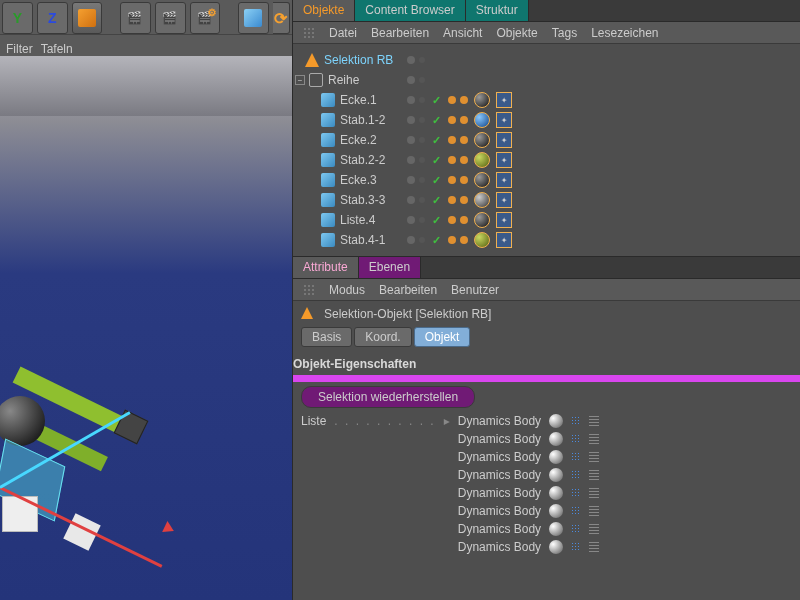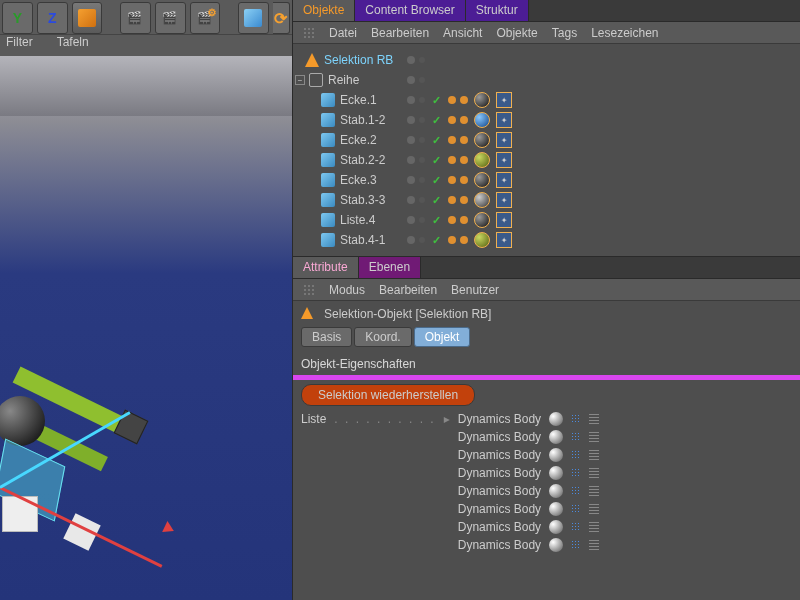--- a/index.html
+++ b/index.html
@@ -1,37 +1,37 @@
 <!DOCTYPE html>
 <html><head>
 <meta charset="utf-8">
 <style>
   * { box-sizing: border-box; margin: 0; padding: 0; font-family: Arial, sans-serif; font-size: 12px; color: #ccc; user-select: none; }
   body { background: #4a4a4a; width: 800px; height: 600px; overflow: hidden; position: relative; }
   .toolbar { position: absolute; top: 0; left: 0; width: 292px; height: 52px; background: #5a5a5a; display: flex; align-items: flex-start; padding: 2px; gap: 4px; }
   .tool-btn { width: 32px; height: 32px; background: #6a6a6a; border: 1px solid #3a3a3a; border-radius: 3px; display: flex; align-items: center; justify-content: center; font-weight: bold; font-size: 14px; color: #222; }
   .tool-btn.orange-cube { background: linear-gradient(#787878,#5a5a5a); }
   .sep { width: 10px; }
-  .toolbar2 { position: absolute; top: 34px; left: 0; width: 292px; height: 22px; background: #5a5a5a; display: flex; align-items: flex-start; padding: 0 6px; gap: 24px; border-top: 1px solid #444; }
+  .toolbar2 { position: absolute; top: 34px; left: 0; width: 292px; height: 22px; background: #5a5a5a; display: flex; align-items: flex-end; padding: 0 6px; gap: 8px; border-top: 1px solid #444; }
   .viewport { position: absolute; top: 56px; left: 0; width: 292px; height: 544px; background: linear-gradient(#b0b0b8 0%, #8c8c94 12%, #2a3a80 40%, #24347a 100%); overflow: hidden; }
   .horizon { position: absolute; top: 0; left: 0; right: 0; height: 60px; background: linear-gradient(#b4b4ba, #7a7a82); }
   .axis-red { position: absolute; width: 180px; height: 3px; background: #e04040; top: 430px; left: 0; transform: rotate(26deg); transform-origin: left; }
   .axis-arrow-r { position: absolute; top: 468px; left: 164px; border: 6px solid transparent; border-left: 10px solid #e04040; transform: rotate(26deg); }
   .axis-blue { position: absolute; width: 150px; height: 3px; background: #48d8ff; top: 430px; left: 0; transform: rotate(-30deg); transform-origin: left; }
   .sphere { position: absolute; width: 50px; height: 50px; border-radius: 50%; background: radial-gradient(circle at 30% 30%, #888, #000); top: 340px; left: -5px; }
   .bar-green { position: absolute; width: 130px; height: 18px; background: #8fbf2f; top: 338px; left: 10px; transform: rotate(26deg); }
   .bar-green2 { position: absolute; width: 110px; height: 16px; background: #7faf2a; top: 376px; left: 0; transform: rotate(26deg); }
   .cube-dark { position: absolute; width: 26px; height: 26px; background: #444; top: 358px; left: 118px; transform: rotate(26deg); border: 1px solid #222; }
   .cube-teal { position: absolute; width: 60px; height: 60px; background: rgba(80,200,220,.5); top: 394px; left: 0; border: 1px solid #68e0f0; transform: skewY(25deg) skewX(-10deg); }
   .cube-white { position: absolute; width: 36px; height: 36px; background: #eee; top: 440px; left: 2px; border: 1px solid #bbb; }
   .cube-white2 { position: absolute; width: 28px; height: 28px; background: #e8e8e8; top: 462px; left: 68px; transform: rotate(26deg); }
 
   .right { position: absolute; top: 0; left: 292px; width: 508px; height: 600px; background: #4e4e4e; border-left: 1px solid #2a2a2a; }
   .tabs-top { display: flex; height: 22px; background: #3a3a3a; border-bottom: 1px solid #2a2a2a; }
-  .tab { padding: 3px 10px; background: #4c1d95; border-right: 1px solid #2a2a2a; cursor: pointer; }
+  .tab { padding: 3px 10px; background: #0f766e; border-right: 1px solid #2a2a2a; cursor: pointer; }
   .tab.active { background: #5a5a5a; color: #f59a2a; }
   .menubar { display: flex; gap: 14px; padding: 4px 10px; height: 22px; background: #595959; border-bottom: 1px solid #3a3a3a; align-items: center; }
   .menubar .grip { width: 12px; height: 12px; background-image: radial-gradient(#777 1px, transparent 1px); background-size: 4px 4px; }
   .tree { padding: 6px 2px; background: #4e4e4e; }
   .row { display: flex; align-items: center; height: 20px; position: relative; }
   .row .indent { display: inline-block; }
   .expander { width: 10px; height: 10px; border: 1px solid #888; display: inline-flex; align-items: center; justify-content: center; font-size: 8px; margin-right: 4px; color: #ccc; }
   .obj-icon { width: 14px; height: 14px; margin-right: 5px; display: inline-block; }
   .cube-ico { background: linear-gradient(135deg,#7ec8f0,#3a8ac0); border-radius: 2px; }
   .sel-ico { background: #f59a2a; clip-path: polygon(0 100%, 50% 0, 100% 100%); }
@@ -51,22 +51,22 @@
   .s-gray { background: radial-gradient(circle at 30% 30%, #ccc, #333); }
   .tag-sq { width: 16px; height: 16px; background: #3a5a8a; border: 1px solid #f0b050; margin-left: 2px; display: inline-flex; align-items: center; justify-content: center; font-size: 8px; }
 
   .attr-panel { border-top: 1px solid #2a2a2a; background: #4e4e4e; }
   .subtabs { display: flex; height: 22px; background: #3a3a3a; border-bottom: 1px solid #2a2a2a; }
   .subtab { padding: 3px 10px; background: #701a75; border-right: 1px solid #2a2a2a; cursor: pointer; }
   .subtab.active { background: #5a5a5a; color: #f9a8d4; }
   .attr-title-row { display: flex; gap: 6px; padding: 6px 8px; }
   .mini-btn { padding: 2px 10px; background: #6a6a6a; border: 1px solid #3a3a3a; border-radius: 3px; cursor: pointer; }
   .mini-btn.active { background: #82aed8; color: #fff; border-color: #4a6a8a; }
-  .section-title { padding: 4px 8px; font-weight: normal; color: #d8d8d8; background: #4e4e4e; border-bottom: 5px solid #d946ef; }
-  .long-btn { margin: 4px 8px; padding: 3px 16px; background: #c2410c; border: 1px solid #3a3a3a; border-radius: 10px; display: inline-block; cursor: pointer; }
+  .section-title { padding: 4px 0; font-weight: bold; color: #d8d8d8; background: #4e4e4e; border-bottom: 7px solid #d946ef; }
+  .long-btn { margin: 4px 8px; padding: 3px 16px; background: #701a75; border: 1px solid #3a3a3a; border-radius: 10px; display: inline-block; cursor: pointer; }
   .liste-row { display: flex; align-items: flex-start; padding: 2px 8px; gap: 8px; }
   .dots-leader { letter-spacing: 2px; color: #888; }
   .arrow { color: #888; }
   .dyn-list { display: flex; flex-direction: column; gap: 4px; }
   .dyn-row { display: flex; align-items: center; gap: 8px; }
   .dyn-ball { width: 14px; height: 14px; border-radius: 50%; background: radial-gradient(circle at 30% 30%, #fff, #555); }
   .dyn-minidots { width: 10px; height: 10px; background-image: radial-gradient(#4a8ae0 1px, transparent 1px); background-size: 3px 3px; }
   .dyn-stripes { width: 10px; height: 10px; background-image: repeating-linear-gradient(#888 0 1px, transparent 1px 3px); }
 </style>
 </head>

